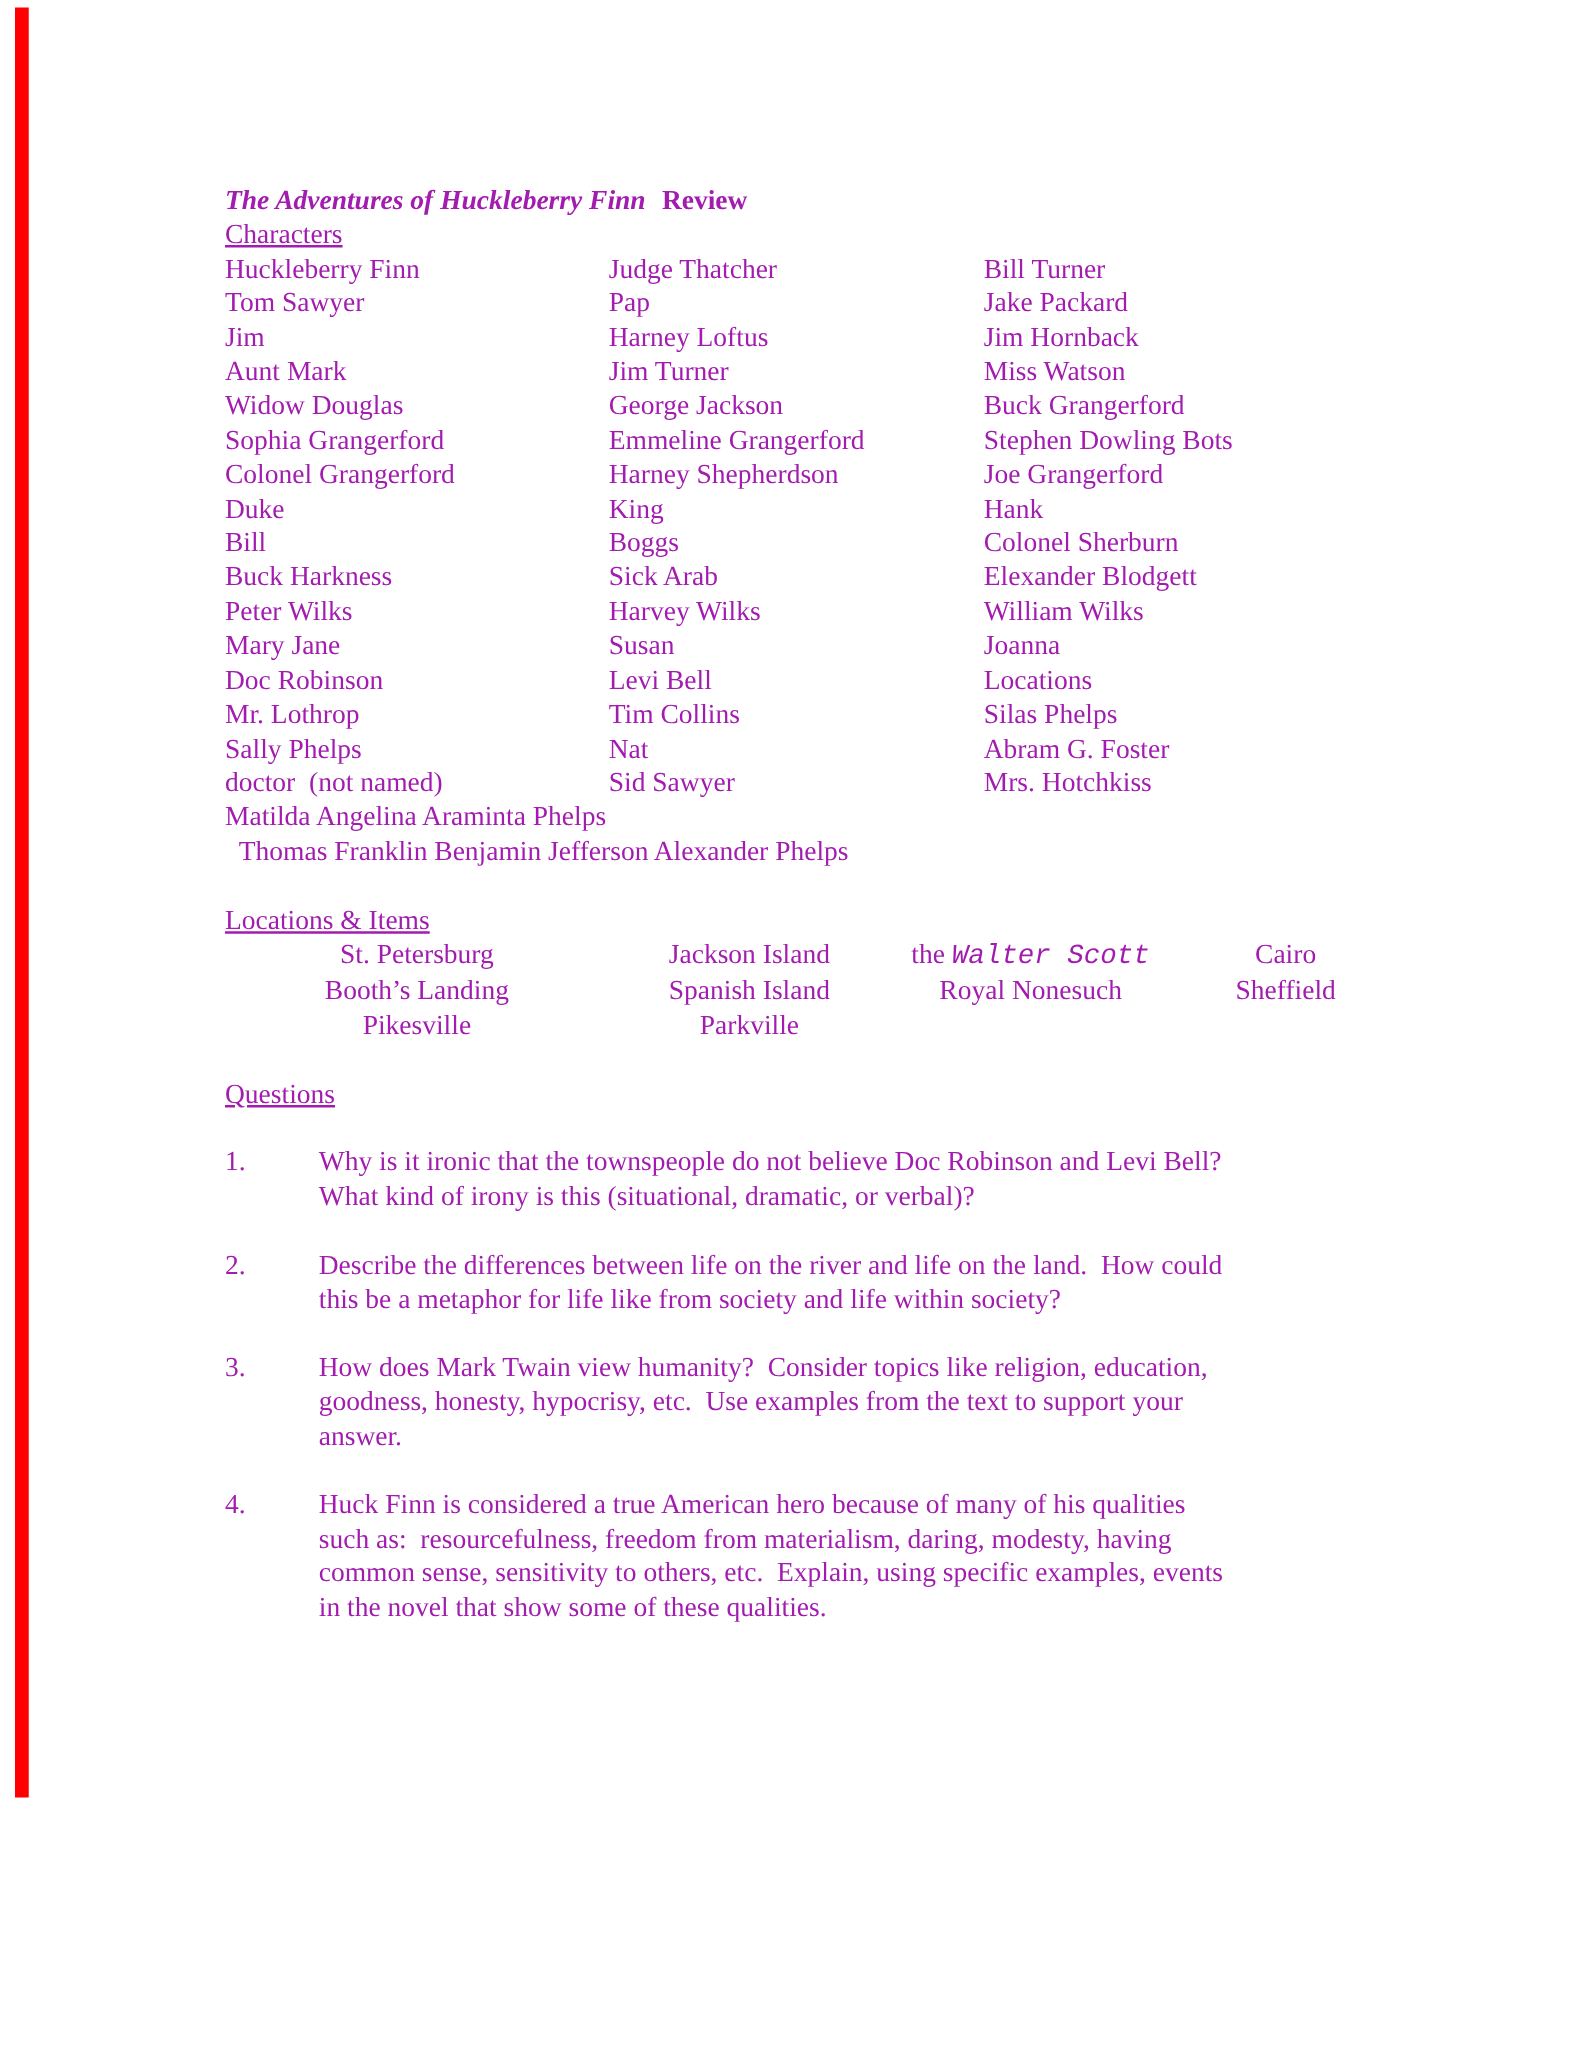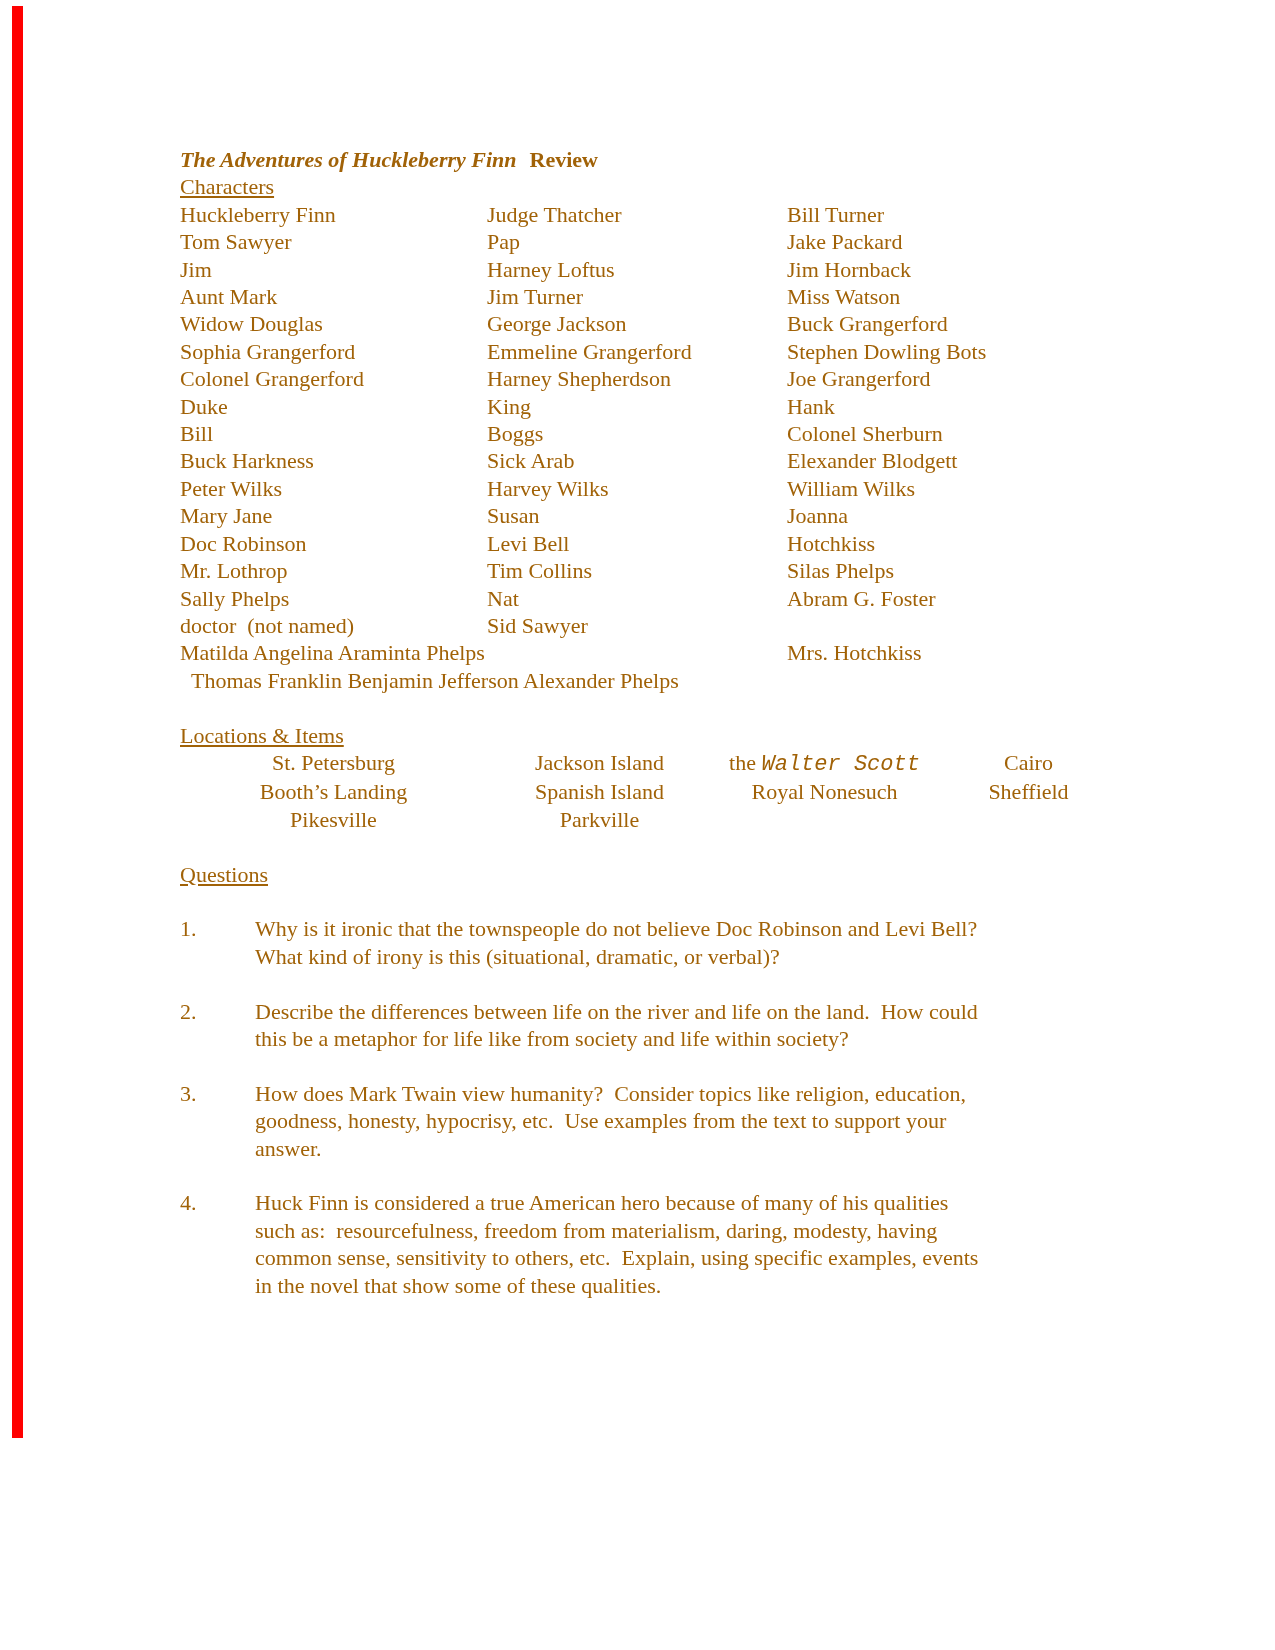--- a/index.html
+++ b/index.html
@@ -1,21 +1,21 @@
 <!DOCTYPE html>
 <html><head>
 <meta charset="utf-8">
 <style>
   html, body { margin: 0; padding: 0; background: #ffffff; }
   .page {
     position: relative;
     width: 1275px;
     height: 1478px;
     background: #ffffff;
-    color: #a16207;
+    color: #a21caf;
     font-family: "Liberation Serif", "DejaVu Serif", serif;
     font-size: 22px;
     line-height: 27.4px;
     overflow: hidden;
   }
   .red-bar {
     position: absolute;
     left: 12px;
     top: 6px;
     width: 11px;
@@ -90,31 +90,31 @@
       <div class="cell">Sick Arab</div>
       <div class="cell">Elexander Blodgett</div>
       <div class="cell">Peter Wilks</div>
       <div class="cell">Harvey Wilks</div>
       <div class="cell">William Wilks</div>
       <div class="cell">Mary Jane</div>
       <div class="cell">Susan</div>
       <div class="cell">Joanna</div>
       <div class="cell">Doc Robinson</div>
       <div class="cell">Levi Bell</div>
-      <div class="cell">Hotchkiss</div>
+      <div class="cell">Locations</div>
       <div class="cell">Mr. Lothrop</div>
       <div class="cell">Tim Collins</div>
       <div class="cell">Silas Phelps</div>
       <div class="cell">Sally Phelps</div>
       <div class="cell">Nat</div>
       <div class="cell">Abram G. Foster</div>
       <div class="cell">doctor  (not named)</div>
       <div class="cell">Sid Sawyer</div>
+      <div class="cell">Mrs. Hotchkiss</div>
       <div class="cell wide-left">Matilda Angelina Araminta Phelps</div>
-      <div class="cell">Mrs. Hotchkiss</div>
       <div class="cell full-span">Thomas Franklin Benjamin Jefferson Alexander Phelps</div>
     </div>
 
     <div class="spacer"></div>
 
     <div class="section-heading">
       <span>Locations &amp; Items</span>
     </div>
 
     <div class="loc-grid">

